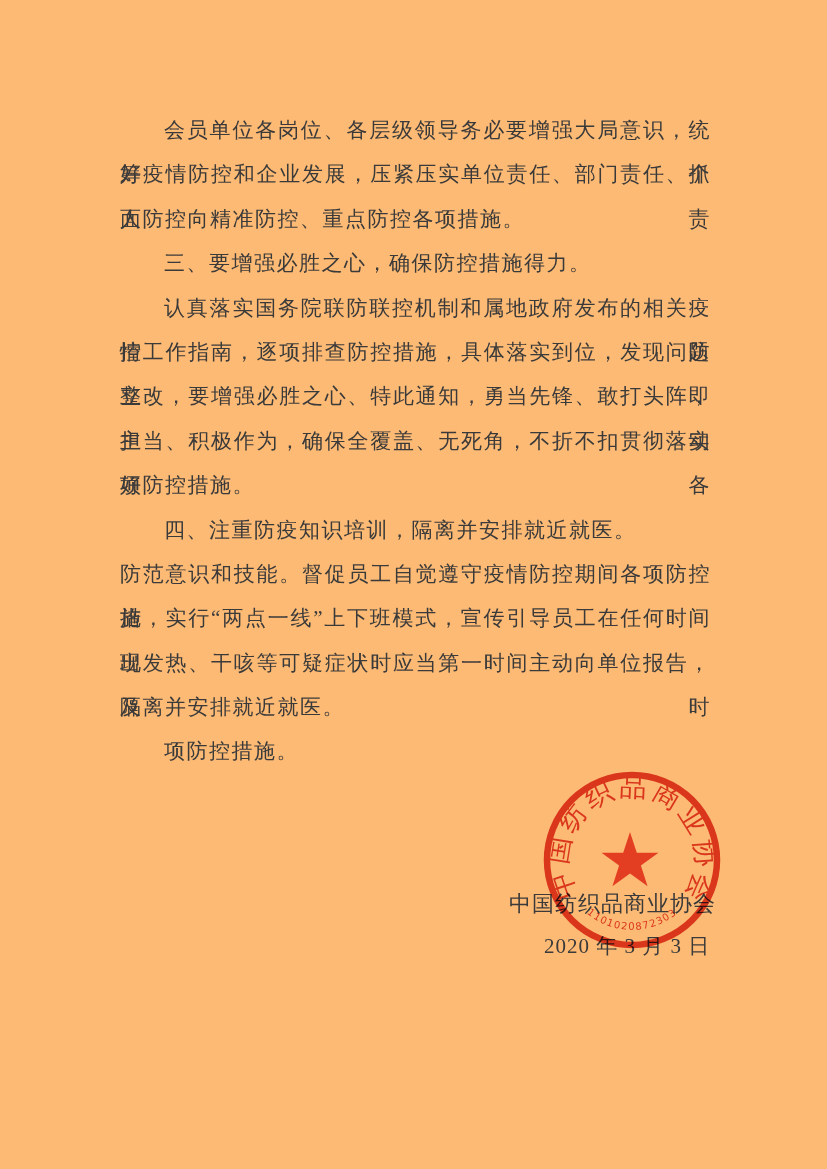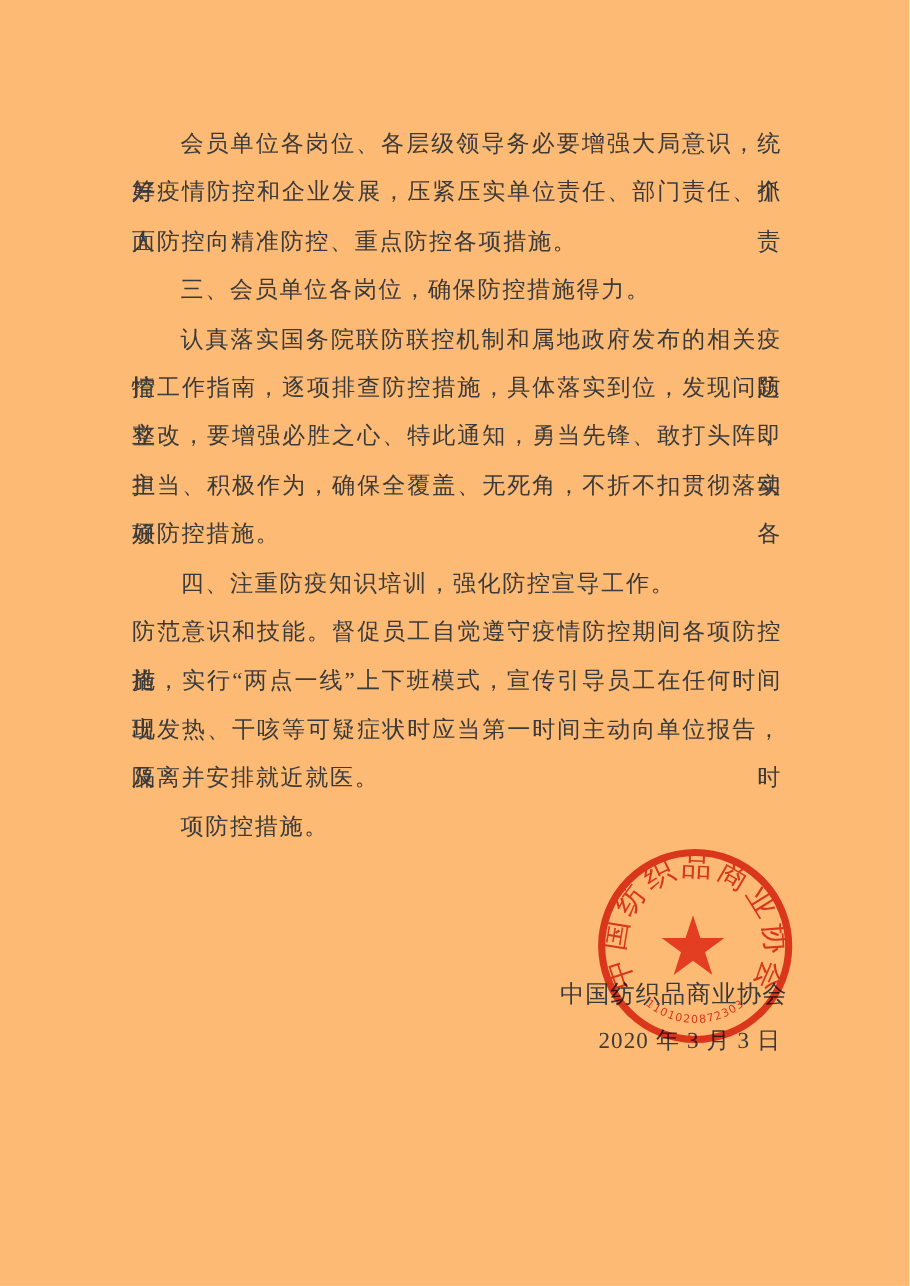--- a/index.html
+++ b/index.html
@@ -78,27 +78,27 @@
 </style>
 </head>
 <body>
 
 <div class="page">
 
   <div class="body-text">
     <div class="line indent j">会员单位各岗位、各层级领导务必要增强大局意识，统筹抓</div>
     <div class="line j">好疫情防控和企业发展，压紧压实单位责任、部门责任、个人责</div>
     <div class="line">面防控向精准防控、重点防控各项措施。</div>
-    <div class="line indent">三、会员单位各岗位，确保防控措施得力。</div>
+    <div class="line indent">三、要增强必胜之心，确保防控措施得力。</div>
     <div class="line indent j">认真落实国务院联防联控机制和属地政府发布的相关疫情防</div>
     <div class="line j">控工作指南，逐项排查防控措施，具体落实到位，发现问题立即</div>
     <div class="line j">整改，要增强必胜之心、特此通知，勇当先锋、敢打头阵，主动</div>
     <div class="line j">担当、积极作为，确保全覆盖、无死角，不折不扣贯彻落实好各</div>
     <div class="line">项防控措施。</div>
-    <div class="line indent">四、注重防疫知识培训，强化防控宣导工作。</div>
+    <div class="line indent">四、注重防疫知识培训，隔离并安排就近就医。</div>
     <div class="line j">防范意识和技能。督促员工自觉遵守疫情防控期间各项防控措</div>
     <div class="line j">施，实行“两点一线”上下班模式，宣传引导员工在任何时间出</div>
     <div class="line j">现发热、干咳等可疑症状时应当第一时间主动向单位报告，及时</div>
     <div class="line">隔离并安排就近就医。</div>
     <div class="line indent">项防控措施。</div>
   </div>
 
   <div class="signature">中国纺织品商业协会</div>
   <div class="date">2020 年 3 月 3 日</div>
 

